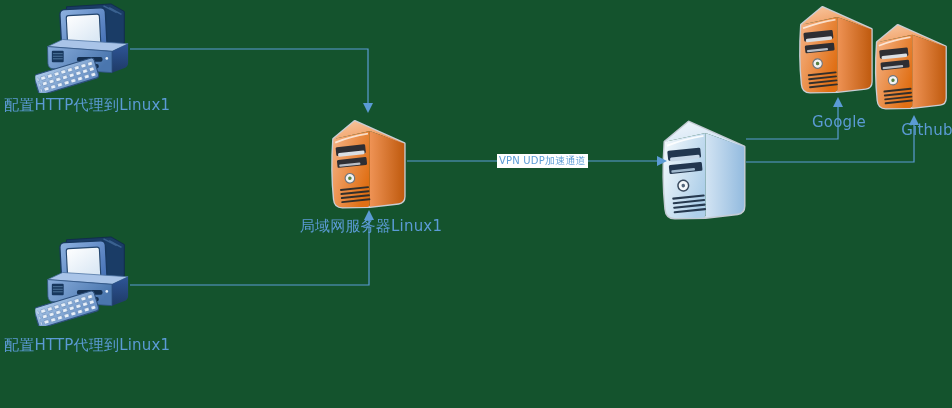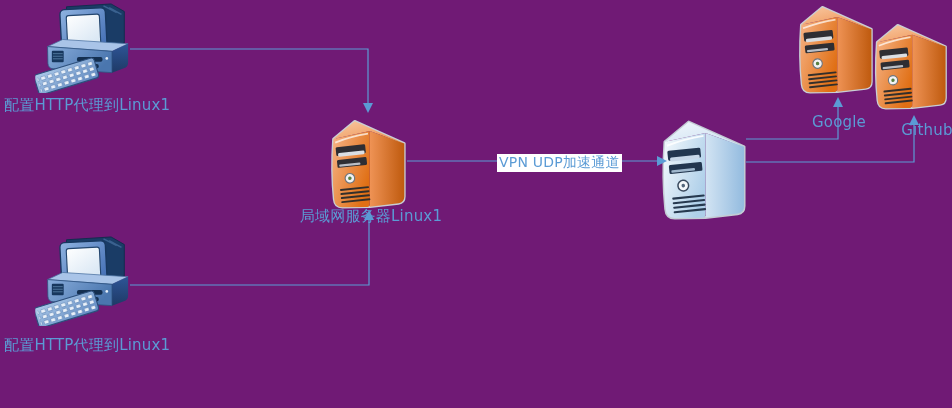--- a/index.html
+++ b/index.html
@@ -1,38 +1,38 @@
 <!DOCTYPE html>
 <html style="--connector: #5B9BD5; --label-text: #5B9BD5;"><head>
 <meta charset="utf-8">
 <style>
   html,body{margin:0;padding:0;background:#fff;}
   .canvas{
-    position:relative;width:952px;height:408px;background:#701a75;overflow:hidden;
+    position:relative;width:952px;height:408px;background:#14532d;overflow:hidden;
     font-family:"DejaVu Sans","Liberation Sans",sans-serif;
     text-decoration:underline;
   }
   .defs-svg{position:absolute;width:0;height:0;overflow:hidden;}
   .connectors{position:absolute;left:0;top:0;width:952px;height:408px;z-index:3;pointer-events:none;}
   .connectors path{stroke:var(--connector,#5B9BD5);stroke-width:1.2;fill:none;}
   .connectors polygon{fill:var(--connector,#5B9BD5);stroke:none;}
   .icon{position:absolute;z-index:2;}
   .icon svg{width:100%;height:100%;display:block;overflow:visible;}
   .lbl{
     position:absolute;z-index:4;color:var(--label-text,#5B9BD5);
     font-size:15px;white-space:nowrap;letter-spacing:0.2px;
   }
   .lbl.center{text-align:center;}
   .pc-top-lbl{left:4px;top:96px;}
   .pc-bottom-lbl{left:4px;top:336px;}
-  .lan-lbl{left:246px;top:206px;width:250px;line-height:21px;}
+  .lan-lbl{left:246px;top:216px;width:250px;line-height:21px;}
   .wan-lbl{left:592px;top:216px;width:248px;line-height:21px;}
   .google-lbl{left:800px;top:113px;width:78px;}
   .github-lbl{left:888px;top:121px;width:78px;}
-  .vpn-lbl{left:497px;top:154px;font-size:14px;background:#fff;padding:0 2px;z-index:5;}
+  .vpn-lbl{left:497px;top:154px;font-size:10px;background:#fff;padding:0 2px;z-index:5;}
   .pc-top-icon{left:35px;top:3px;width:100px;height:90px;}
   .pc-bottom-icon{left:35px;top:236px;width:100px;height:90px;}
   .lan-server-icon{left:328px;top:116px;width:80px;height:93px;}
   .wan-server-icon{left:659px;top:116px;width:89px;height:104px;}
   .google-server-icon{left:796px;top:2px;width:79px;height:92px;}
   .github-server-icon{left:872px;top:20px;width:77px;height:90px;}
 </style>
 </head>
 <body>
 

